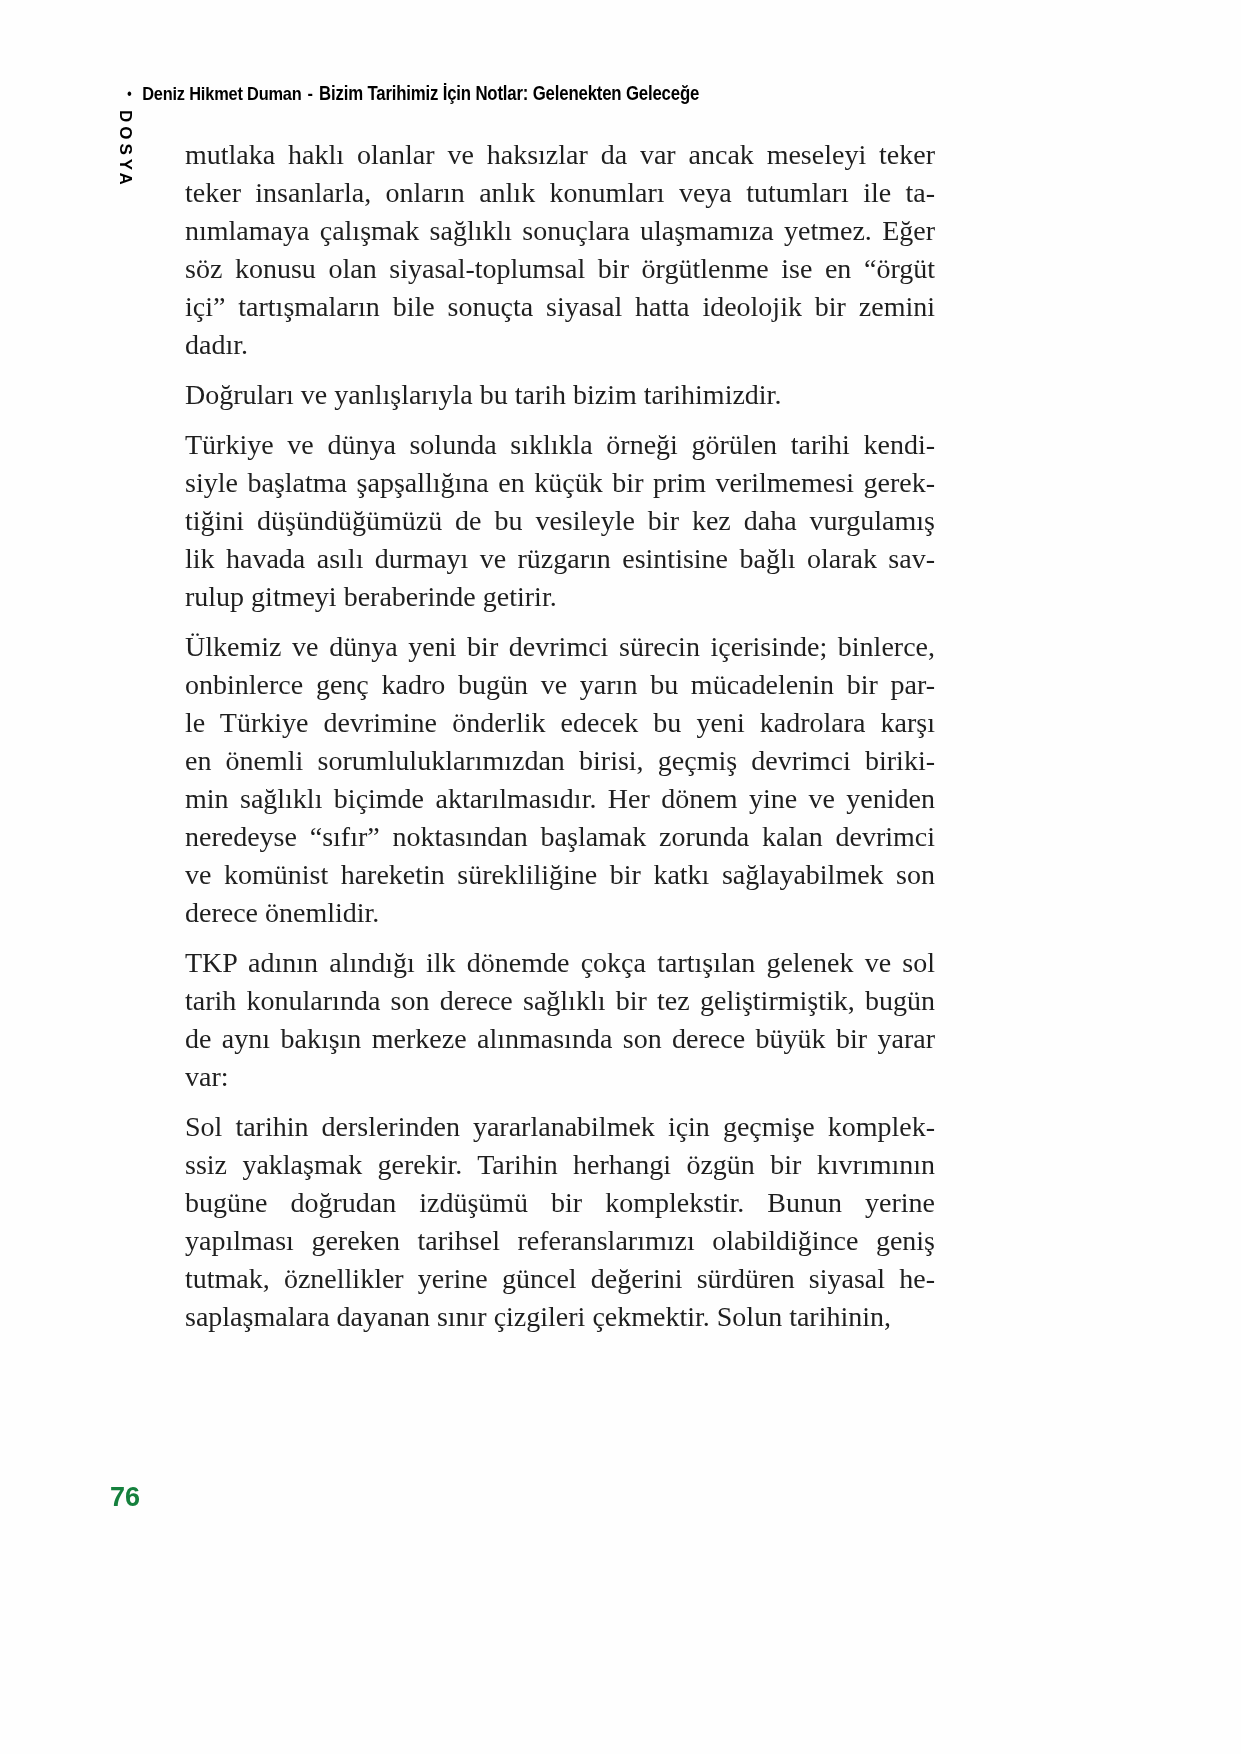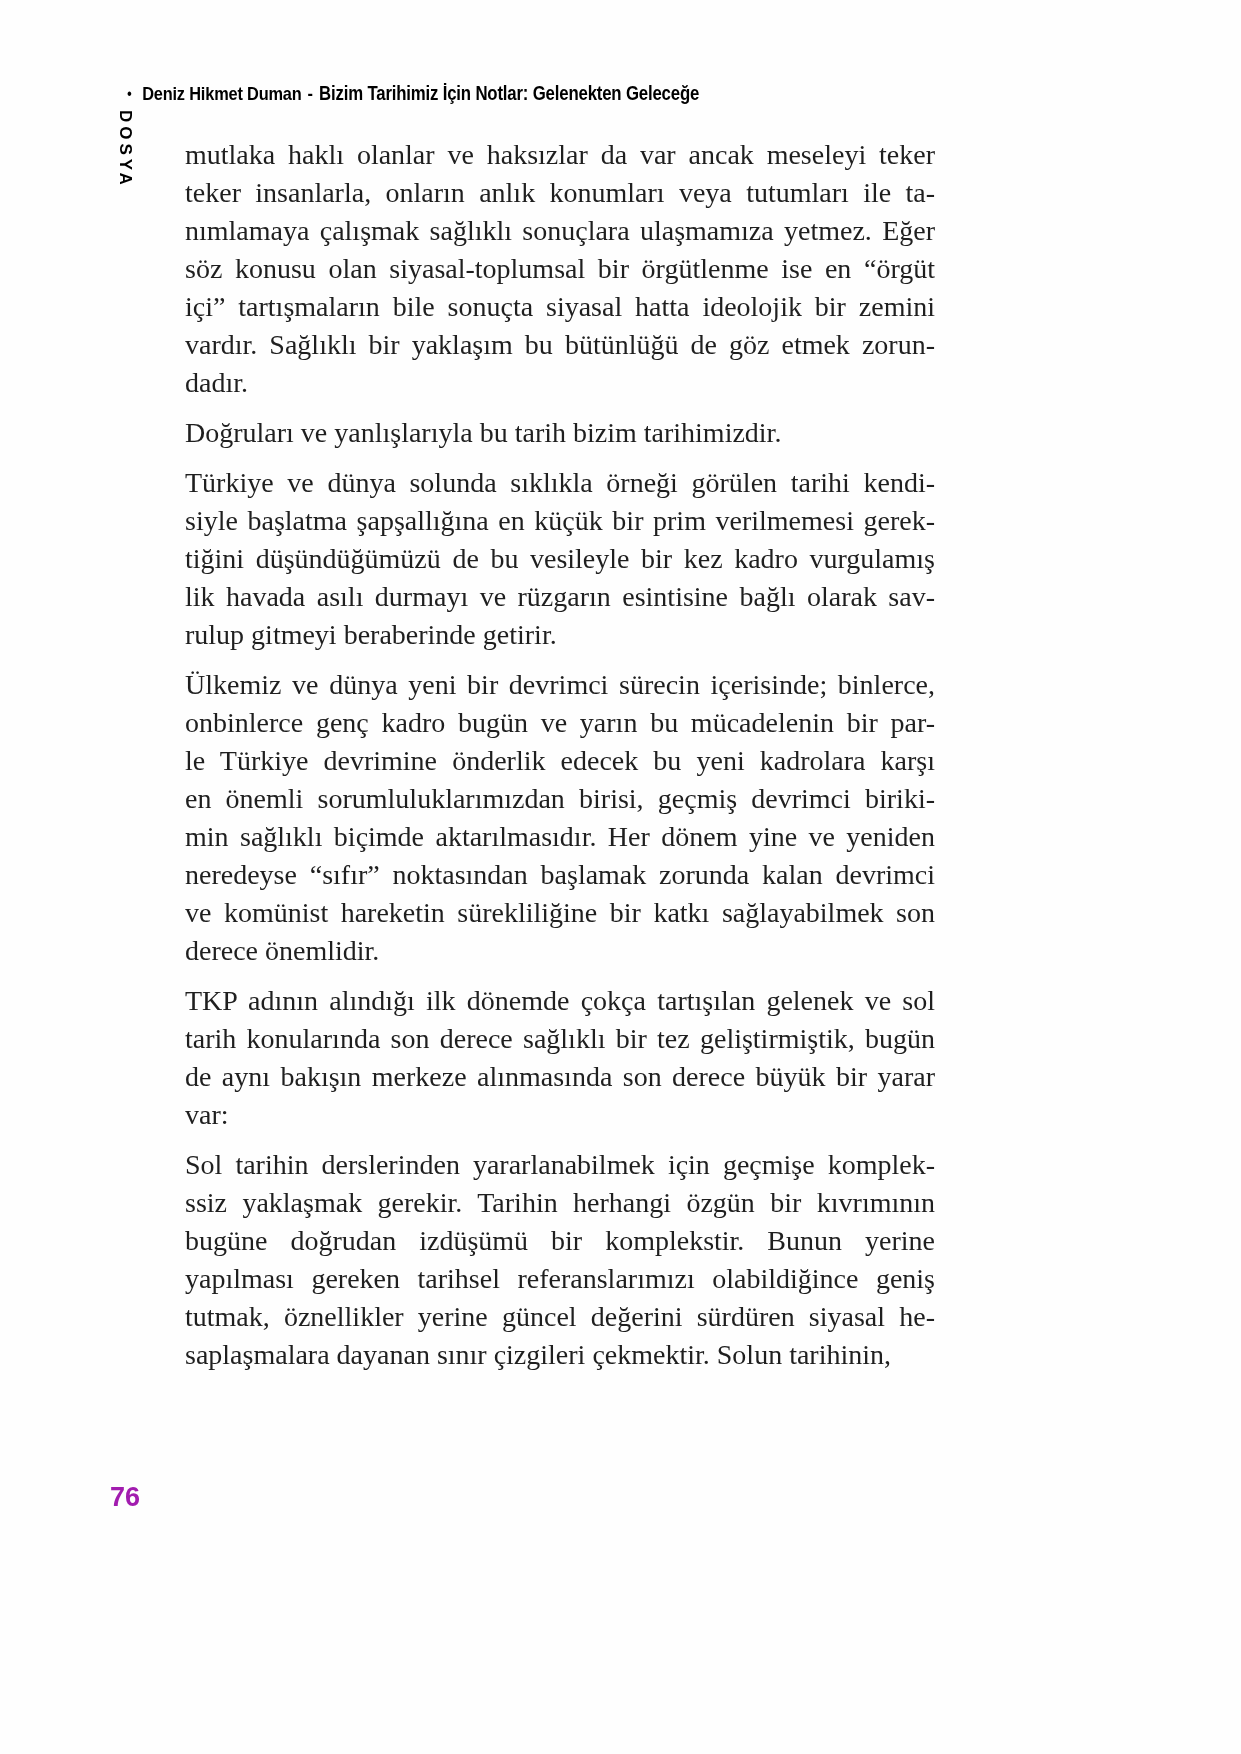--- a/index.html
+++ b/index.html
@@ -86,21 +86,21 @@
   }
 
   
   .page-number {
     position: absolute;
     left: 110px;
     top: 1482px;
     font-family: "Liberation Sans", sans-serif;
     font-weight: 700;
     font-size: 27px;
-    color: #a21caf;
+    color: #15803d;
   }
 </style>
 </head>
 <body>
 
 <div class="page">
 
   <header class="page-header">
     <div class="hdr-scale">
       <span class="hdr-bullet">•</span>
@@ -112,30 +112,29 @@
 
   <div class="dosya">DOSYA</div>
 
   <main class="body-text" id="body-text">
       <div class="paragraph">
         <div class="line">mutlaka haklı olanlar ve haksızlar da var ancak meseleyi teker</div>
         <div class="line">teker insanlarla, onların anlık konumları veya tutumları ile ta-</div>
         <div class="line">nımlamaya çalışmak sağlıklı sonuçlara ulaşmamıza yetmez. Eğer</div>
         <div class="line">söz konusu olan siyasal-toplumsal bir örgütlenme ise en “örgüt</div>
         <div class="line">içi” tartışmaların bile sonuçta siyasal hatta ideolojik bir zemini</div>
-        <div class="line">vardır. Sağlıklı bir yaklaşım bu bütünlüğü de göz etmek zorun-</div>
         <div class="line last">dadır.</div>
       </div>
       <div class="paragraph">
         <div class="line last">Doğruları ve yanlışlarıyla bu tarih bizim tarihimizdir.</div>
       </div>
       <div class="paragraph">
         <div class="line">Türkiye ve dünya solunda sıklıkla örneği görülen tarihi kendi-</div>
         <div class="line">siyle başlatma şapşallığına en küçük bir prim verilmemesi gerek-</div>
-        <div class="line">tiğini düşündüğümüzü de bu vesileyle bir kez kadro vurgulamış</div>
+        <div class="line">tiğini düşündüğümüzü de bu vesileyle bir kez daha vurgulamış</div>
         <div class="line">lik havada asılı durmayı ve rüzgarın esintisine bağlı olarak sav-</div>
         <div class="line last">rulup gitmeyi beraberinde getirir.</div>
       </div>
       <div class="paragraph">
         <div class="line">Ülkemiz ve dünya yeni bir devrimci sürecin içerisinde; binlerce,</div>
         <div class="line">onbinlerce genç kadro bugün ve yarın bu mücadelenin bir par-</div>
         <div class="line">le Türkiye devrimine önderlik edecek bu yeni kadrolara karşı</div>
         <div class="line">en önemli sorumluluklarımızdan birisi, geçmiş devrimci biriki-</div>
         <div class="line">min sağlıklı biçimde aktarılmasıdır. Her dönem yine ve yeniden</div>
         <div class="line">neredeyse “sıfır” noktasından başlamak zorunda kalan devrimci</div>

